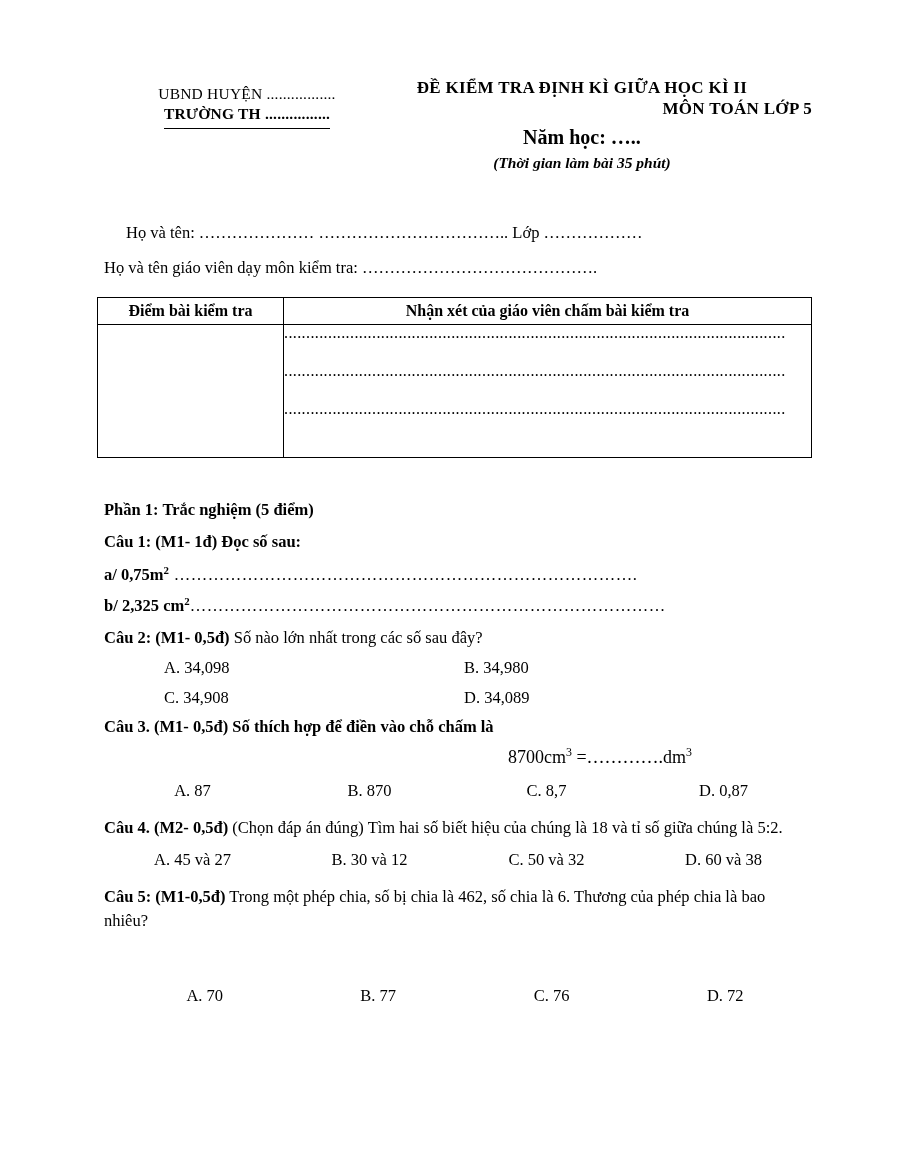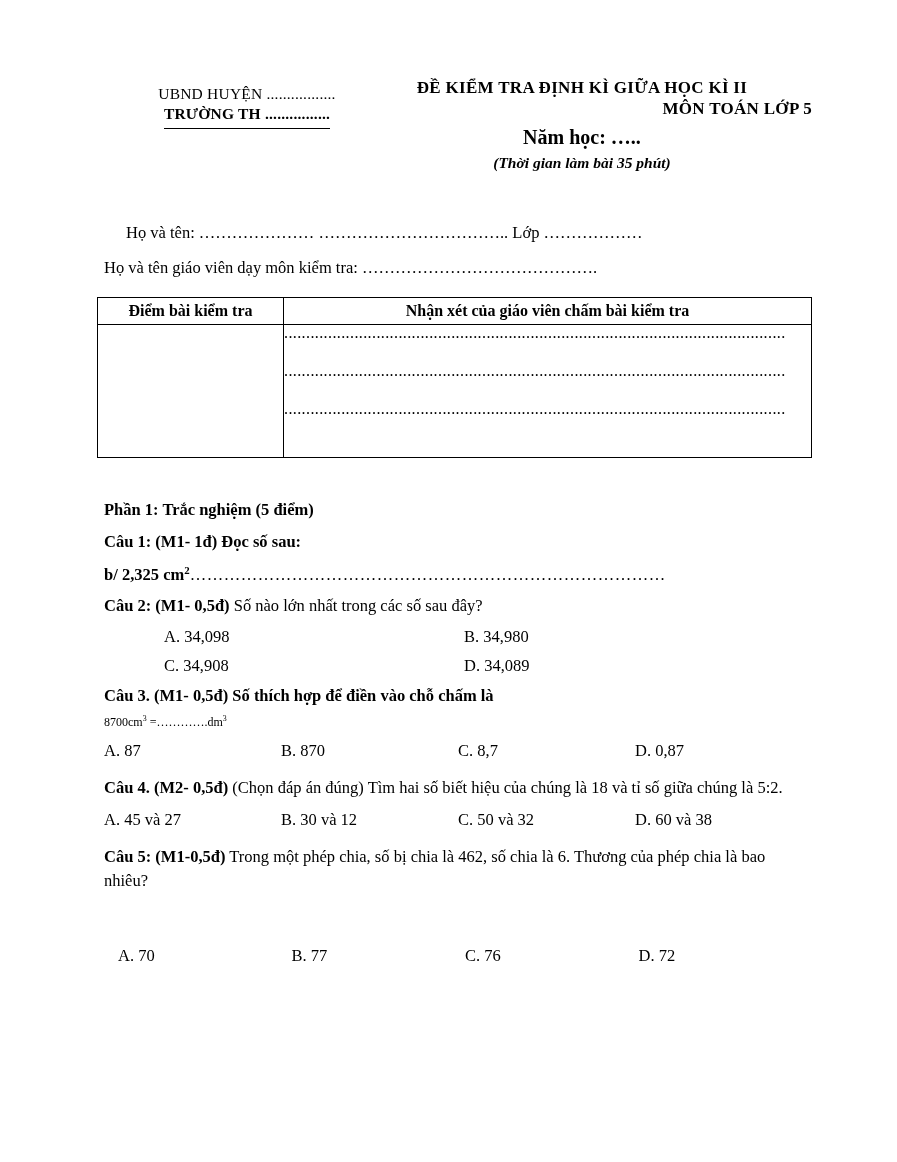--- a/index.html
+++ b/index.html
@@ -161,25 +161,25 @@
   }
   .opts {
     display: flex;
     margin: 0 0 6px 0;
   }
   .opts.indent { padding-left: 60px; }
   .opt {
     font-size: 16.5px;
   }
   .opts-2 .opt { width: 300px; }
-  .opts-4 .opt { width: 190px; }
+  .opts-4 .opt { width: 190px; text-align: center; }
   .opts-4.narrow .opt { width: 188px; margin-top: 44px; }
   .eq-line {
-    text-align: left;
-    font-size: 12px;
+    text-align: right;
+    font-size: 18px;
     margin: 4px 0 8px 0;
     padding-right: 120px;
   }
   .para {
     margin: 0 0 8px 0;
     text-align: left;
   }
   sup {
     font-size: 0.66em;
     vertical-align: super;
@@ -229,20 +229,23 @@
     </table>
 
   <div class="content">
 
     <div class="q-line b">Phần 1: Trắc nghiệm (5 điểm)</div>
 
     <div class="q-line">
       <span class="b">Câu 1: (M1- 1đ)</span><span class="b"> Đọc số sau:</span>
     </div>
     <div class="sub-item">
+      <span class="b">a/ 0,75m</span><sup class="b">2</sup><span class="dots-inline">   ……………………………………………………………………….</span>
+    </div>
+    <div class="sub-item">
       <span class="b">b/ 2,325 cm</span><sup class="b">2</sup><span class="dots-inline">…………………………………………………………………………</span>
     </div>
 
     <div class="q-line tight">
       <span class="b">Câu 2: (M1- 0,5đ)</span><span> Số nào lớn nhất trong các số sau đây?</span>
     </div>
     <div class="opts opts-2 indent">
       <span class="opt">A. 34,098</span>
       <span class="opt">B. 34,980</span>
     </div>

